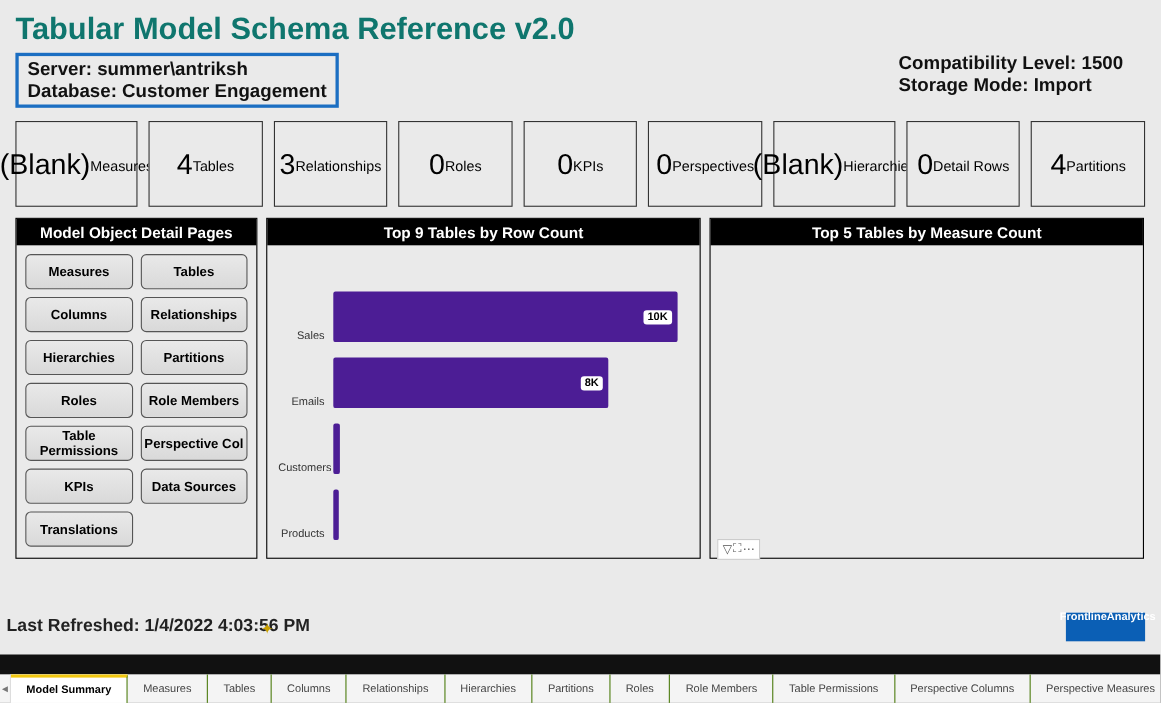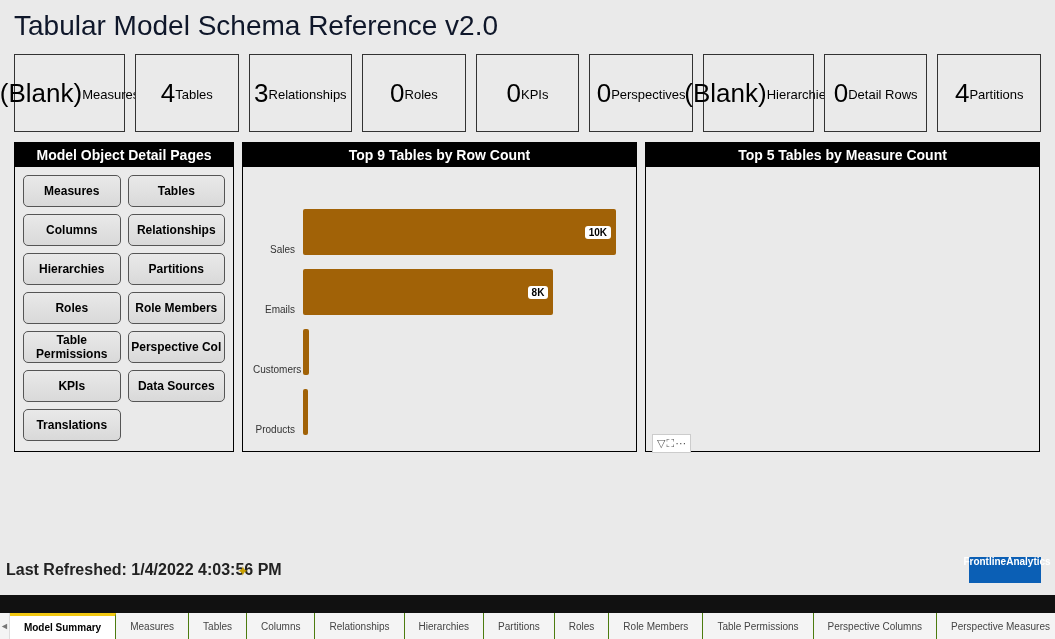--- a/index.html
+++ b/index.html
@@ -1,18 +1,18 @@
 <!DOCTYPE html>
 <html><head>
 <meta charset="utf-8">
 <style>
 *{box-sizing:border-box;margin:0;padding:0}
 body{font-family:"Segoe UI",Arial,sans-serif;background:#eaeaea;width:1055px;height:639px;overflow:hidden;position:relative}
 .page{padding:10px 14px 0 14px}
-.title{font-size:28px;font-weight:400;color:#0f172a}
+.title{font-size:28px;font-weight:700;color:#0f766e}
 .meta-row{display:flex;justify-content:space-between;margin-top:6px}
 .meta-left{border:3px solid #1b6ec2;padding:2px 8px;display:inline-block}
 .meta-left .line{font-size:17px;font-weight:700;color:#111}
 .meta-right{text-align:left;padding-right:20px}
 .meta-right .line{font-size:17px;font-weight:700;color:#111}
 .cards{display:flex;gap:10px;margin-top:12px}
 .card{border:1px solid #333;background:#eaeaea;width:111px;height:78px;display:flex;flex-direction:row;align-items:center;justify-content:center}
 .card .v{font-size:26px;color:#000}
 .card .l{font-size:13px;color:#000;margin-top:2px}
 .content{display:flex;gap:8px;margin-top:10px}
@@ -20,38 +20,48 @@
 .panel-head{background:#000;color:#fff;text-align:center;font-size:14px;font-weight:700;padding:4px 0}
 .panel-left{width:220px;height:310px}
 .btn-grid{display:grid;grid-template-columns:1fr 1fr;gap:7px;padding:8px}
 .pbtn{background:linear-gradient(#e9e9e9,#d9d9d9);border:1px solid #555;border-radius:5px;height:32px;font-size:12px;font-weight:700;display:flex;align-items:center;justify-content:center;overflow:hidden;text-align:center;cursor:pointer}
 .panel-mid{width:395px;height:310px;position:relative}
 .panel-right{width:395px;height:310px;position:relative}
 .bars{padding:28px 20px 8px 10px}
 .bar-row{display:flex;align-items:flex-end;height:60px}
 .bar-lbl{width:50px;text-align:right;font-size:10px;color:#333;padding-right:8px}
 .bar-track{flex:1;height:46px;position:relative}
-.bar-fill{position:absolute;left:0;top:0;bottom:0;background:#a16207;border-radius:2px;display:flex;align-items:center;justify-content:flex-end;padding-right:5px}
+.bar-fill{position:absolute;left:0;top:0;bottom:0;background:#4c1d95;border-radius:2px;display:flex;align-items:center;justify-content:flex-end;padding-right:5px}
 .bar-val{background:#fff;color:#000;font-size:10px;font-weight:700;border-radius:3px;padding:1px 4px}
 .ctrl{position:absolute;bottom:-2px;left:6px;display:flex;gap:1px;background:#fff;border:1px solid #ccc;padding:2px 4px;font-size:11px;color:#555}
 .refreshed{position:absolute;bottom:60px;left:6px;font-size:16px;font-weight:700;color:#222}
 .logo{position:absolute;bottom:56px;right:14px;width:72px;height:26px;background:#0b5fb5;color:#fff;font-size:10px;font-weight:700;display:flex;flex-direction:row;justify-content:center;align-items:flex-start;padding-left:4px;line-height:1}
 .tabbar{position:absolute;bottom:0;left:0;right:0;height:44px;background:#111}
 .tabstrip{position:absolute;bottom:0;left:0;right:0;height:26px;background:#f4f4f4;display:flex;align-items:stretch;overflow:hidden}
 .tnav{width:18px;display:flex;align-items:center;justify-content:center;font-size:9px;color:#777;border-right:1px solid #ddd;cursor:pointer}
 .tab{padding:0 14px;font-size:10px;color:#444;display:flex;align-items:center;border-right:1px solid #4d7c0f;white-space:nowrap;cursor:pointer}
 .tab.active{background:#fff;border-top:3px solid #f2c811;font-weight:600;color:#000}
 .cursor-dot{position:absolute;bottom:60px;left:237px;font-size:14px;color:#c9a000}
 </style>
 </head>
 <body>
 
 <div class="page">
   <div class="title">Tabular Model Schema Reference v2.0</div>
 
+  <div class="meta-row">
+    <div class="meta-left">
+      <div class="line">Server: summer\antriksh</div>
+      <div class="line">Database: Customer Engagement</div>
+    </div>
+    <div class="meta-right">
+      <div class="line">Compatibility Level: 1500</div>
+      <div class="line">Storage Mode: Import</div>
+    </div>
+  </div>
 
   <div class="cards" id="cards">
       <div class="card">
         <div class="v">(Blank)</div>
         <div class="l">Measures</div>
       </div>
       <div class="card">
         <div class="v">4</div>
         <div class="l">Tables</div>
       </div>

